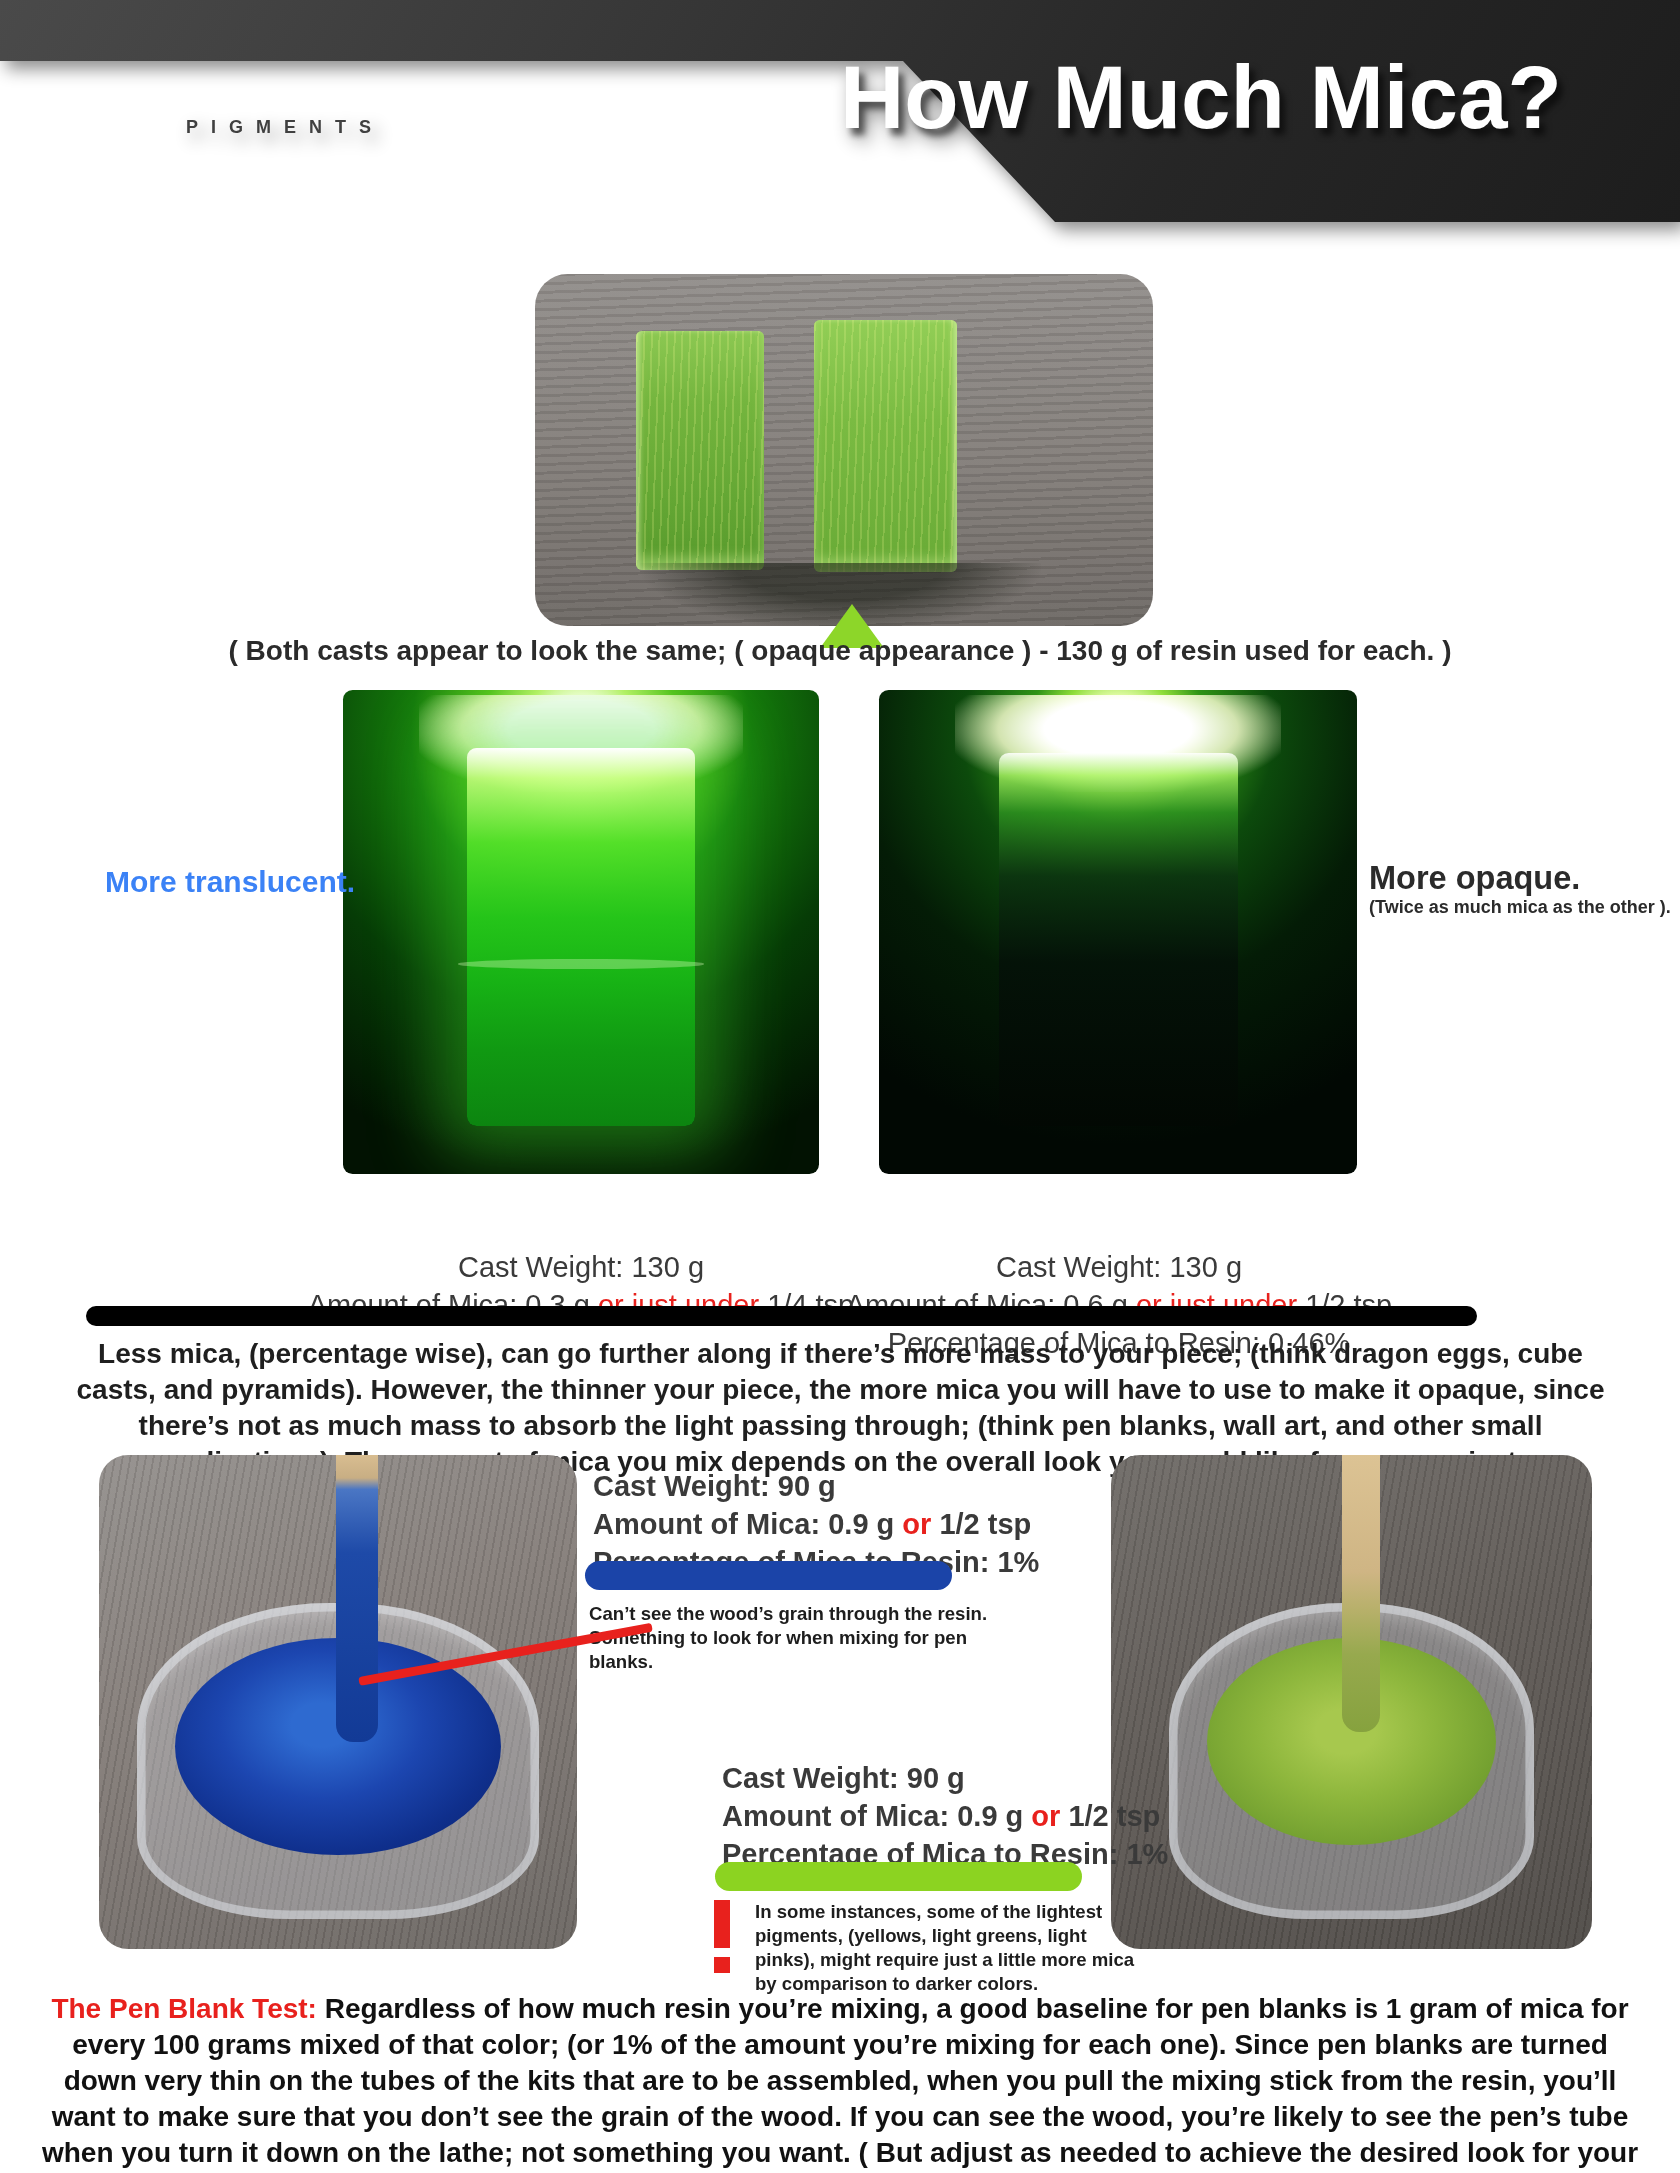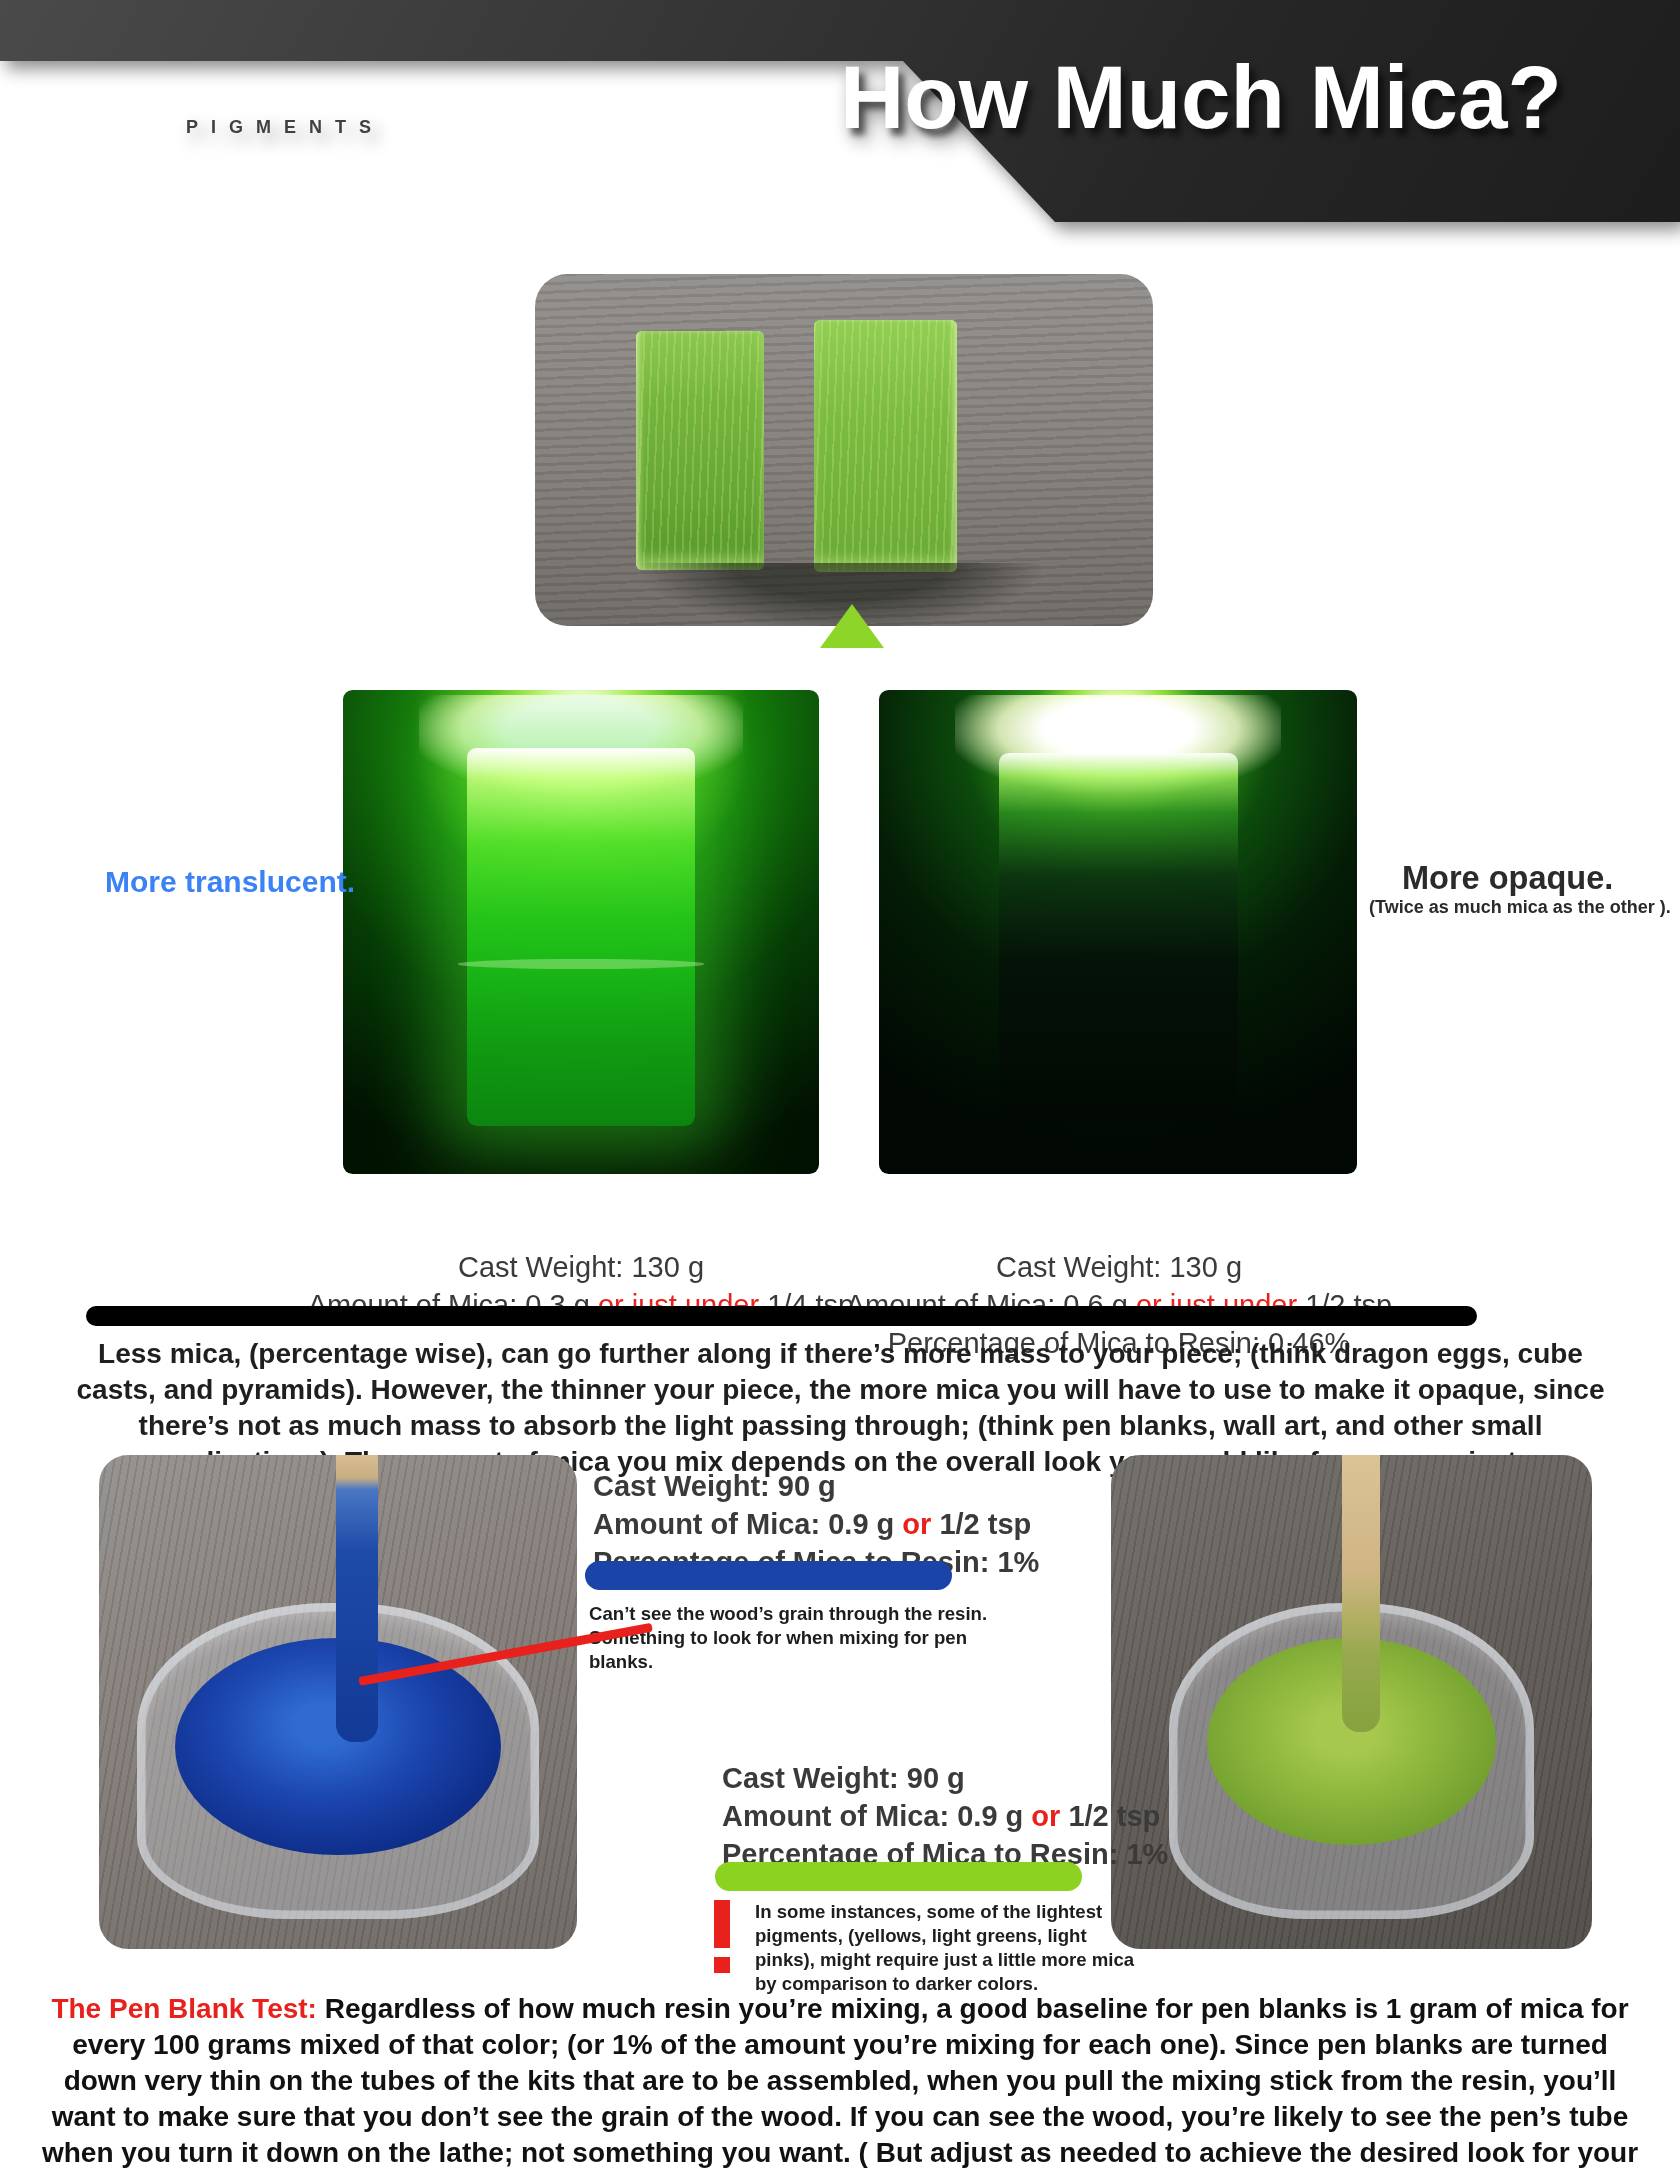--- a/index.html
+++ b/index.html
@@ -66,21 +66,21 @@
      background:rgba(225,255,195,0.35);}
   .lit-cube-dark{position:absolute;left:25%;top:13%;width:50%;height:77%;border-radius:9.6px;
      background:linear-gradient(180deg,rgba(255,255,255,0.88) 0%,rgba(165,242,95,0.8) 6%,
                 rgba(45,145,32,0.82) 16%,rgba(12,52,16,0.9) 33%,rgba(4,18,8,0.97) 56%,#020803 100%);}
   .lit-flare{position:absolute;left:16%;top:1%;width:68%;height:20%;
      background:radial-gradient(ellipse at 50% 35%,#ffffff 0 32%,rgba(255,255,215,0.8) 52%,rgba(255,255,215,0) 76%);}
 
   .label-left{position:absolute;top:865px;left:105px;width:234px;text-align:right;
               font-size:30px;font-weight:bold;color:#3b82f6;white-space:nowrap;}
   .label-right{position:absolute;top:860px;left:1369px;width:306px;text-align:left;color:#2b2b2b;}
-  .label-right .big{font-size:32.5px;font-weight:bold;line-height:36px;margin-left:33px;}
+  .label-right .big{font-size:32.5px;font-weight:bold;line-height:36px;}
   .label-right .small{font-size:18px;font-weight:bold;line-height:23px;}
 
   .stats{position:absolute;width:612px;top:1248px;text-align:center;
          font-size:29px;font-weight:normal;color:#3a3a3a;line-height:38px;}
   .stats.left{left:275px;} .stats.right{left:813px;}
   .red{color:#e8211d;}
 
   
   .divider{position:absolute;left:86px;top:1306px;width:1391px;height:20px;border-radius:10.5px;background:#000;}
   .mid-para{position:absolute;left:67px;top:1336px;width:1547px;text-align:center;
@@ -142,20 +142,21 @@
     <div class="cube-a">
         <div class="cube-streaks"></div>
       </div>
     <div class="cube-b">
         <div class="cube-streaks"></div>
       </div>
     <div class="cube-shadow"></div>
   </div>
 
   <div class="triangle-up" style="border-bottom: 44px solid rgb(141, 214, 41);"></div>
+  <div class="caption">( Both casts appear to look the same; ( opaque appearance ) - 130 g of resin used for each. )</div>
 
   <div class="photo-lit left">
     <div class="lit-flare"></div>
     <div class="lit-cube">
         <div class="seam"></div>
       </div>
   </div>
   <div class="photo-lit right">
     <div class="lit-flare"></div>
     <div class="lit-cube-dark"></div>

